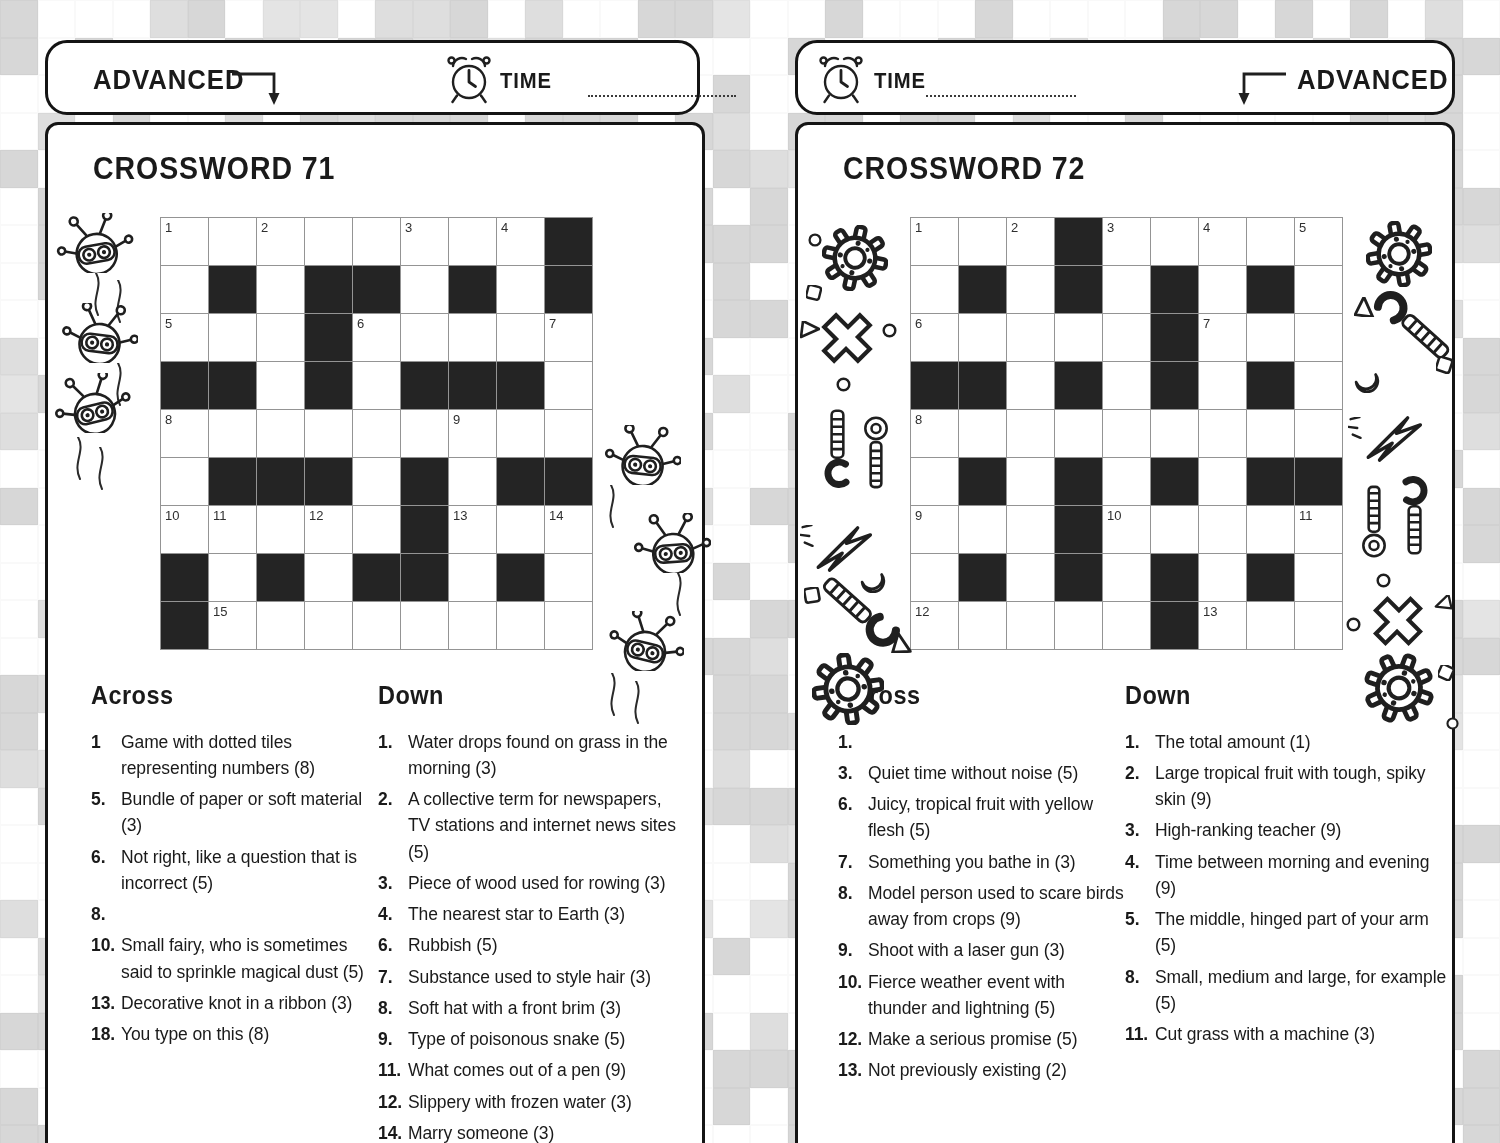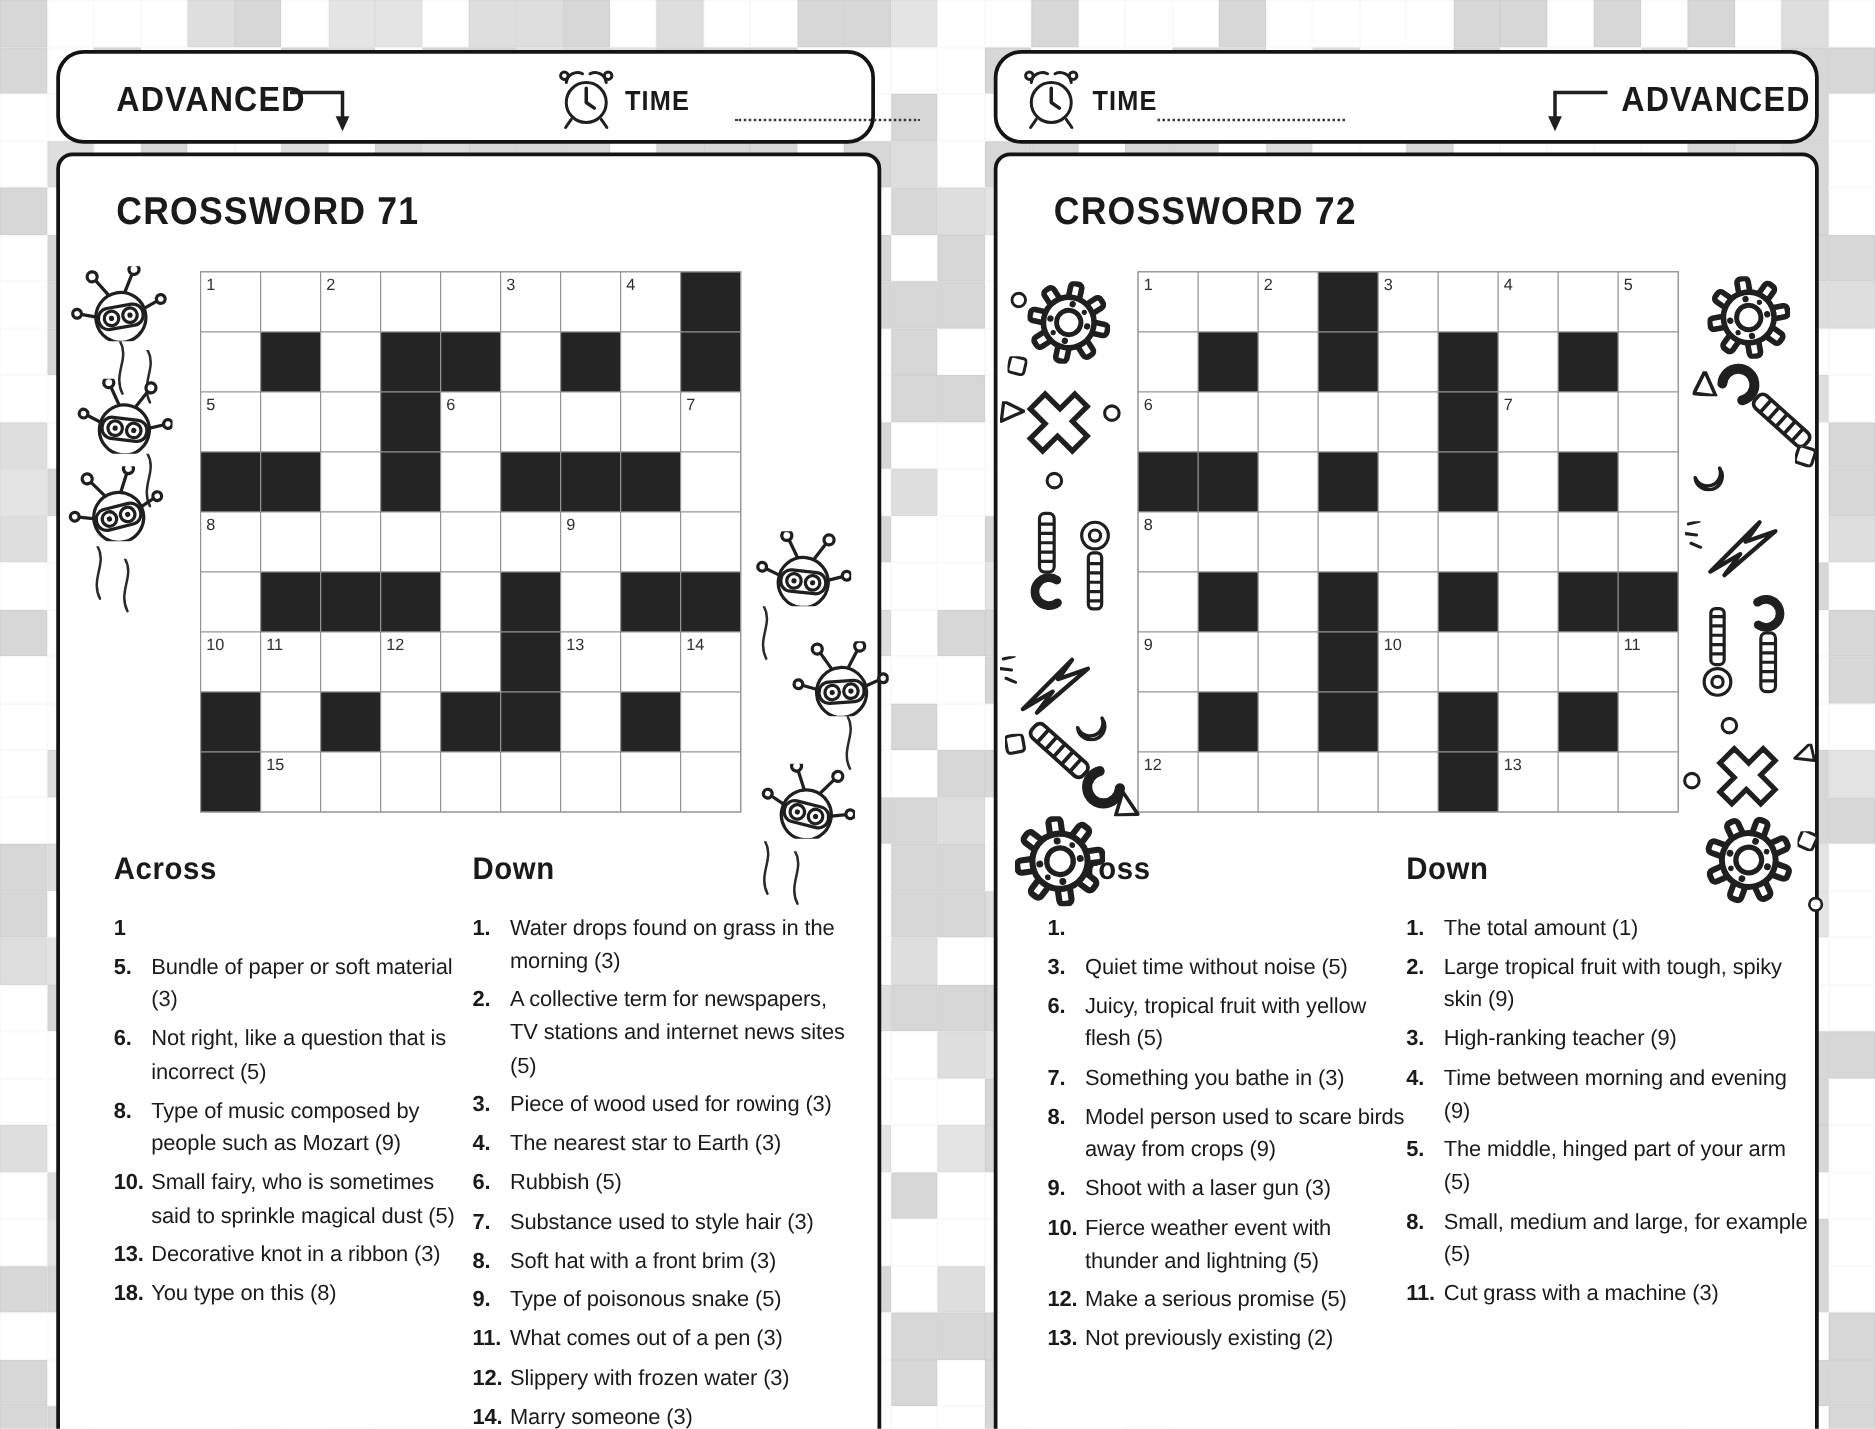--- a/index.html
+++ b/index.html
@@ -1562,32 +1562,32 @@
       </svg>
     <svg class="doodle" style="left:580px;top:556px;" width="20" height="48" viewBox="0 0 20 48">
         <use href="#swoosh"></use>
       </svg>
 
     <div class="cluecol" style="left:43px;top:552px;width:282px;">
       <div class="sec">Across</div>
       <div>
           <div class="clue">
             <span class="num">1</span>
+            <span class="txt">Game with dotted tiles representing numbers (8)</span>
           </div>
           <div class="clue">
             <span class="num">5.</span>
             <span class="txt">Bundle of paper or soft material (3)</span>
           </div>
           <div class="clue">
             <span class="num">6.</span>
             <span class="txt">Not right, like a question that is incorrect (5)</span>
           </div>
           <div class="clue">
             <span class="num">8.</span>
-            <span class="txt">Type of music composed by people such as Mozart (9)</span>
           </div>
           <div class="clue">
             <span class="num">10.</span>
             <span class="txt">Small fairy, who is sometimes said to sprinkle magical dust (5)</span>
           </div>
           <div class="clue">
             <span class="num">13.</span>
             <span class="txt">Decorative knot in a ribbon (3)</span>
           </div>
           <div class="clue">
@@ -1626,21 +1626,21 @@
           <div class="clue">
             <span class="num">8.</span>
             <span class="txt">Soft hat with a front brim (3)</span>
           </div>
           <div class="clue">
             <span class="num">9.</span>
             <span class="txt">Type of poisonous snake (5)</span>
           </div>
           <div class="clue">
             <span class="num">11.</span>
-            <span class="txt">What comes out of a pen (3)</span>
+            <span class="txt">What comes out of a pen (9)</span>
           </div>
           <div class="clue">
             <span class="num">12.</span>
             <span class="txt">Slippery with frozen water (3)</span>
           </div>
           <div class="clue">
             <span class="num">14.</span>
             <span class="txt">Marry someone (3)</span>
           </div>
         </div>

